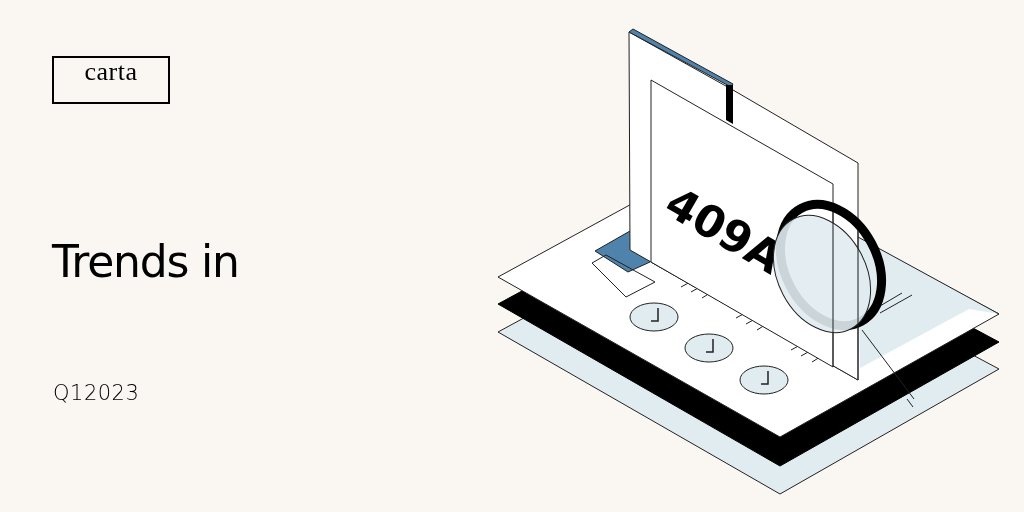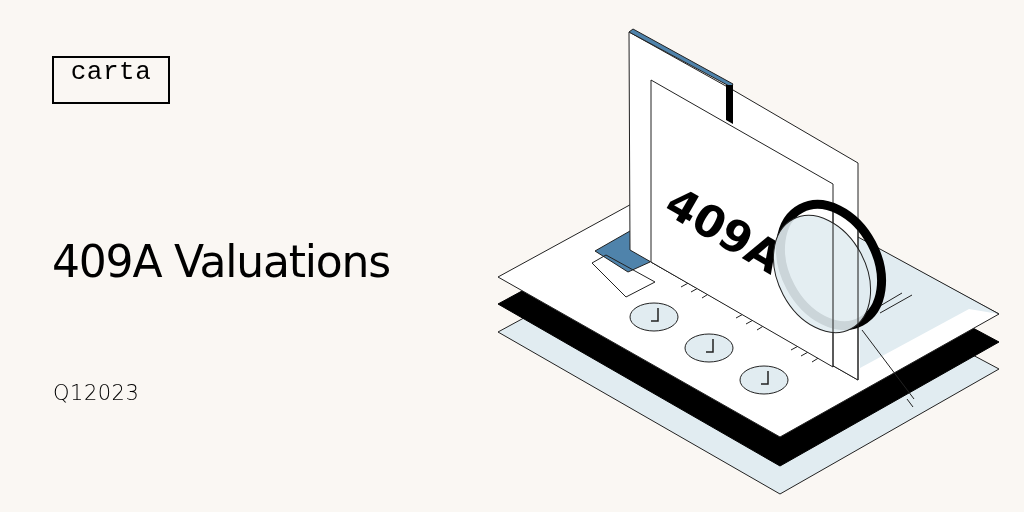--- a/index.html
+++ b/index.html
@@ -19,21 +19,21 @@
       position: absolute;
       left: 52px;
       top: 56px;
       width: 118px;
       height: 48px;
       box-sizing: border-box;
       border: 2px solid #000;
       display: flex;
       align-items: center;
       justify-content: center;
-      font-family: Liberation Mono, monospace;
+      font-family: Liberation Serif, serif;
       font-size: 26px;
       letter-spacing: 0.5px;
       line-height: 1;
       padding-bottom: 17px;
     }
     .title {
       position: absolute;
       left: 52px;
       top: 233px;
       margin: 0;
@@ -70,21 +70,21 @@
     }
   </style>
 </head>
 <body>
 
 <div class="logo">
   <span>carta</span>
 </div>
 
 <h1 class="title">
-  <span class="line">409A Valuations</span>
+  <span class="line">Trends in</span>
 </h1>
 
 <div class="subtitle">Q12023</div>
 
 <svg class="illustration" viewBox="0 0 1024 512" xmlns="http://www.w3.org/2000/svg">
 
   <polygon points="498,332 712,216 999,369 780,494" fill="#e1ecf1" stroke="#222" stroke-width="1"></polygon>
 
   <line x1="907" y1="399" x2="913" y2="407" stroke="#222" stroke-width="1"></line>
 

